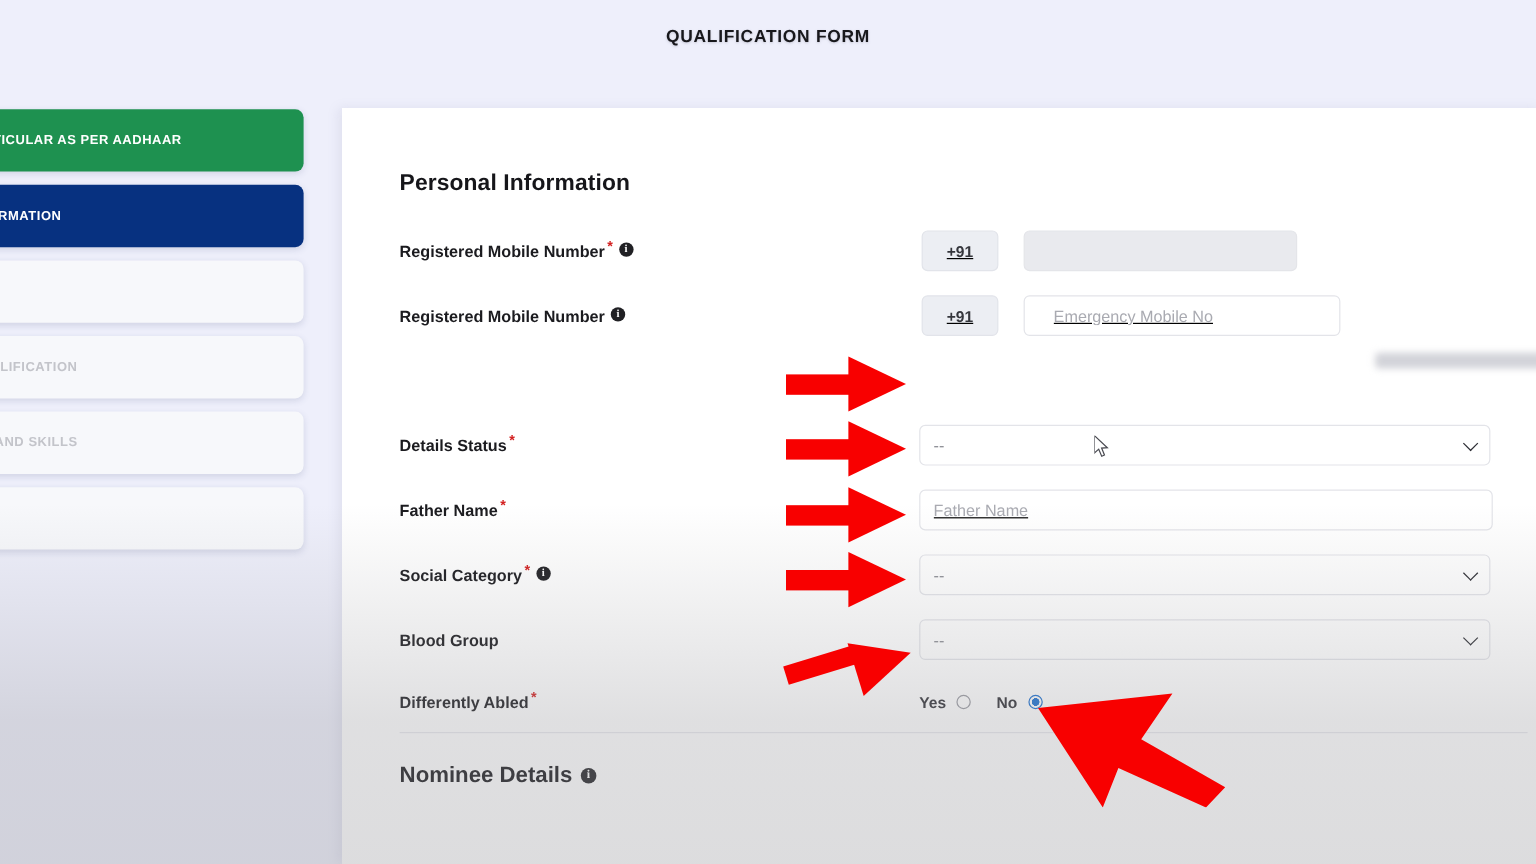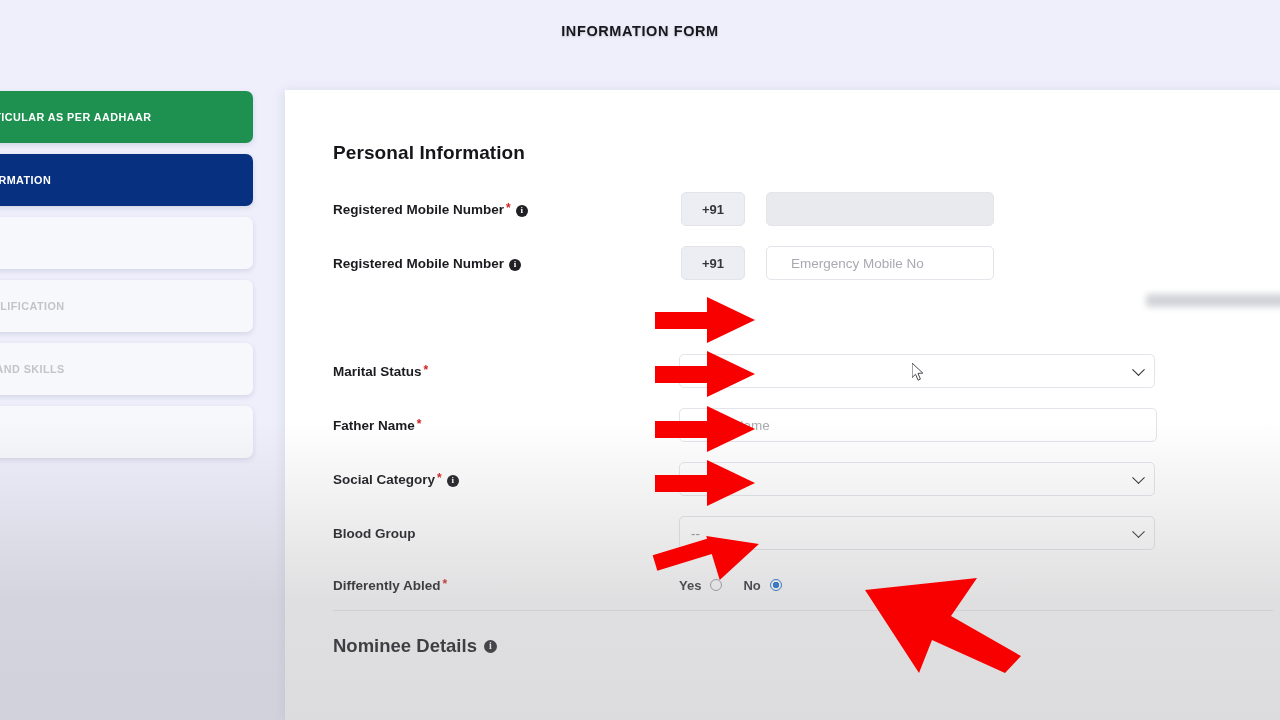--- a/index.html
+++ b/index.html
@@ -85,44 +85,44 @@
 
   .form-row {
     position: absolute;
     left: 48px;
     width: 940px;
     height: 30px;
     display: flex;
     align-items: center;
   }
   .f-label {
-    width: 348px;
+    width: 435px;
     font-size: 13.5px;
     color: #1b1b1f;
     font-weight: bold;
     display: flex;
-    align-items: flex-end;
+    align-items: flex-start;
     white-space: nowrap;
   }
   .req { color: #d32020; font-size: 12px; margin-left: 2px; line-height: 1; position: relative; top: -3px; }
   .info-icon {
     display: inline-flex;
     align-items: center; justify-content: center;
     width: 12px; height: 12px;
     border-radius: 50%;
     background: #202024;
     color: #ffffff;
     font-size: 9px;
     font-weight: bold;
     font-family: "Liberation Serif", serif;
     margin-left: 5px;
     line-height: 1;
   }
 
-  .ctl-wrap { display: flex; align-items: flex-end; }
+  .ctl-wrap { display: flex; align-items: flex-end; text-decoration: underline; }
 
   .cc-box {
     width: 64px; height: 34px;
     background: #eceef3;
     border: 1px solid #e2e4ea;
     border-radius: 5px;
     display: flex; align-items: center; justify-content: center;
     font-size: 13px; font-weight: bold; color: #35363c;
     margin-right: 21px;
   }
@@ -241,21 +241,21 @@
     position: absolute;
     z-index: 21;
     left: 855px; top: 568px;
     width: 175px; height: 105px;
   }
 </style>
 </head>
 <body>
 
 <div id="page-header">
-  <div id="page-title">INFORMATION FORM</div>
+  <div id="page-title">QUALIFICATION FORM</div>
 </div>
 
 <div id="sidebar">
   <div class="side-item green">
     <span>PERSONAL PARTICULAR AS PER AADHAAR</span>
   </div>
   <div class="side-item navy">
     <span>PERSONAL INFORMATION</span>
   </div>
   <div class="side-item plain">
@@ -289,28 +289,28 @@
   </div>
   <div class="redacted-bar" style="top:204px;"></div>
 
   <div class="form-row" style="top:158px;">
     <div class="f-label">
       <span>Registered Mobile Number</span>
       <span class="info-icon">i</span>
     </div>
     <div class="ctl-wrap">
       <div class="cc-box">+91</div>
-      <input class="txt-input" style="width: 228px; padding-left: 24px;" placeholder="Emergency Mobile No">
+      <input class="txt-input" style="width: 264px; padding-left: 24px;" placeholder="Emergency Mobile No">
     </div>
   </div>
 
 
   <div class="form-row" style="top:266px;">
     <div class="f-label">
-      <span>Marital Status</span>
+      <span>Details Status</span>
       <span class="req">*</span>
     </div>
     <div class="sel-input" style="width:476px; margin-left:-2px;">
       <span>--</span>
       <span class="chev"></span>
     </div>
   </div>
 
   <div class="form-row" style="top:320px;">
     <div class="f-label">

